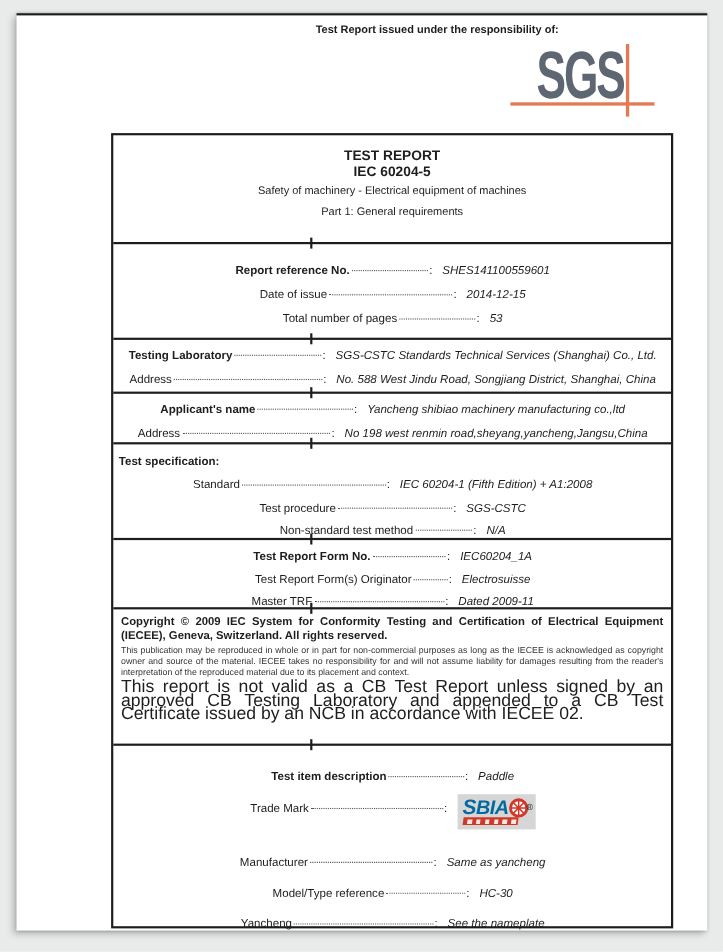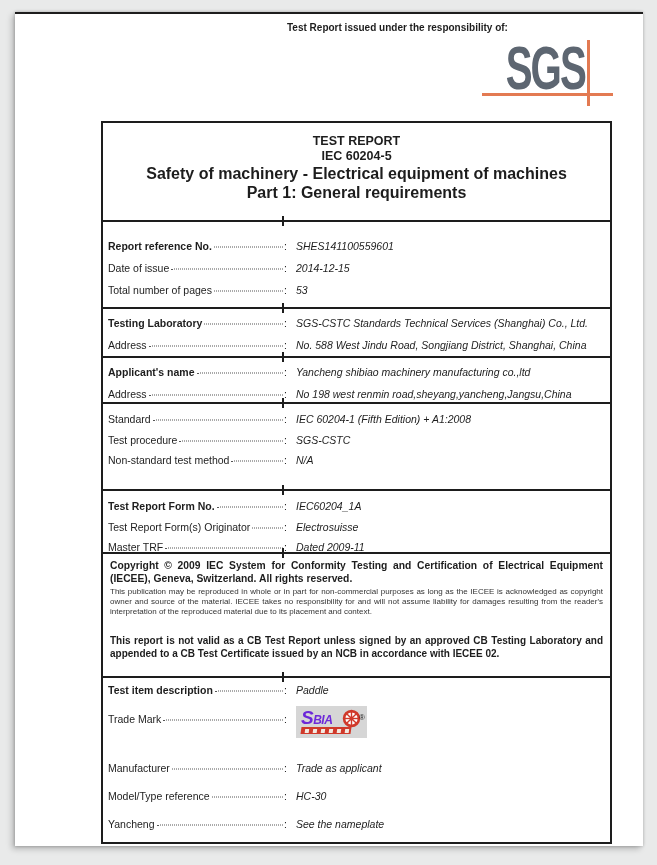--- a/index.html
+++ b/index.html
@@ -6,74 +6,74 @@
   html,body { width:657px; height:865px; overflow:hidden; background:#e9eaea;
     font-family:"Liberation Sans","DejaVu Sans",sans-serif; color:#1d1d1d; }
 
   .page { position:absolute; left:15px; top:12px; width:628px; height:834px;
     background:#ffffff; border-top:2px solid #1d1d1d;
     box-shadow:-3px 3px 6px rgba(0,0,0,.22), 0 0 3px rgba(0,0,0,.25); }
 
   .header-note { position:absolute; left:272px; top:8px; font-size:10px; font-weight:bold; }
 
   
-  .sgs { position:absolute; right:0; top:0; width:230px; height:110px;text-align:center; }
+  .sgs { position:absolute; right:18px; top:0; width:230px; height:110px;text-align:center; }
   .sgs-text { position:absolute; right:58px; top:24px; font-size:61px; font-weight:bold;
     line-height:1; letter-spacing:-3px; color:#5d6671;
     transform:scaleX(0.66); transform-origin:right top; }
   .sgs-vline { position:absolute; right:53px; top:26px; width:3px; height:66px; background:#e37a52; }
   .sgs-hline { position:absolute; right:30px; top:79px; width:131px; height:3px; background:#e37a52; }
 
   
   .report-table { position:absolute; left:86px; top:107px; width:511px;
     border:2px solid #1d1d1d; background:#fff; }
   .sec { position:relative; border-top:2px solid #1d1d1d; }
   .sec-title { border-top:none; height:97px; text-align:center; padding-top:11px; }
   .tick::before { content:""; position:absolute; left:179px; top:-6px; width:2px; height:10px; background:#1d1d1d; }
 
   .t1,.t2 { font-size:12.5px; font-weight:bold; line-height:15px; }
-  .t3,.t4 { font-size:16px; font-weight:bold; line-height:19px; }
+  .t3,.t4 { font-size:10px; font-weight:normal; line-height:19px; }
 
   .sec-report-info   { height:87px;  padding-top:13px; }
   .sec-laboratory    { height:49px;  padding-top:3px; }
   .sec-applicant     { height:46px;  padding-top:3px; }
   .sec-test-spec     { height:87px;  padding-top:5px; }
   .sec-report-form   { height:63px;  padding-top:5px; }
   .sec-copyright     { height:124px; padding:5px 7px 0 7px; }
-  .sec-test-item     { height:166px; padding-top:0; }
+  .sec-test-item     { height:166px; padding-top:16px; }
 
   .row { display:flex; align-items:baseline; padding:0 4px 0 5px;
-    font-size:10.5px; line-height:22px; }
+    font-size:10.5px; line-height:22px;justify-content:center; }
   .sec-test-spec .row, .sec-report-form .row { line-height:20.5px; }
   .lhs { display:flex; align-items:baseline; width:179px; flex:none; }
   .lbl { white-space:nowrap; }
   .bold { font-weight:bold; }
   .leader { flex:1; min-width:8px; border-bottom:1.5px dotted #555;
     transform:translateY(-2.5px); margin:0 1px 0 2px; }
   .colon { flex:none; }
   .val { padding-left:9px; white-space:nowrap;font-style:italic; }
 
   .spec-heading { font-size:10.5px; font-weight:bold; line-height:22px; padding-left:5px; }
 
   
   .cp-bold  { font-size:10.3px; font-weight:bold; line-height:13px; text-align:justify; }
   .cp-small { font-size:8px; line-height:10px; text-align:justify; margin-top:2px; color:#333; }
   .cp-note  { font-size:10px; line-height:12.5px; margin-top:1px; }
-  .cp-warn  { font-size:10px; font-weight:bold; line-height:12.5px; text-align:justify; margin-top:18px; }
+  .cp-warn  { font-size:16px; font-weight:normal; line-height:12.5px; text-align:justify; margin-top:2px; }
 
   
   .sec-test-item .row { line-height:24px; margin-bottom:4px; }
   .row-trademark { align-items:flex-start; height:46px; margin-bottom:2px; }
   .row-trademark .lhs { padding-top:2px; line-height:22px; }
 
   
   .tm-logo { position:relative; width:71px; height:32px; background:#d6d6d6;
     margin-left:9px; overflow:hidden; }
-  .tm-text { display:block; position:absolute; left:5px; top:3px; font-size:12px;
-    font-weight:bold; font-style:italic; color:#6d28d9; letter-spacing:-0.5px; line-height:18px; }
+  .tm-text { display:block; position:absolute; left:5px; top:3px; font-size:18px;
+    font-weight:bold; font-style:italic; color:#0369a1; letter-spacing:-0.5px; line-height:18px; }
   .tm-text::first-letter { font-size:19px; }
   .tm-wheel { position:absolute; right:5px; top:2px; }
   .tm-reg { position:absolute; right:2px; top:0; font-size:8px; color:#222; font-style:normal; }
   .tm-banner { position:absolute; left:5px; bottom:4px; width:50px; height:7px;
     background-color:#d0392a; transform:skewX(-8deg);
     background-image:repeating-linear-gradient(90deg, transparent 0 2px, #f3e9e0 2px 6px, transparent 6px 8px);
     background-size:auto 4px; background-position:2px 1.5px; background-repeat:repeat-x; }
 </style>
 </head>
 <body>
@@ -156,20 +156,21 @@
         <div class="lhs">
             <span class="lbl">Address</span>
             <span class="leader"></span>
             <span class="colon">:</span>
           </div>
         <div class="val">No 198 west renmin road,sheyang,yancheng,Jangsu,China</div>
       </div>
     </div>
 
     <div class="sec tick sec-test-spec">
+      <div class="spec-heading">Test specification:</div>
       <div class="row">
         <div class="lhs">
             <span class="lbl">Standard</span>
             <span class="leader"></span>
             <span class="colon">:</span>
           </div>
         <div class="val">IEC 60204-1 (Fifth Edition) + A1:2008</div>
       </div>
       <div class="row">
         <div class="lhs">
@@ -252,21 +253,21 @@
           <span class="tm-reg">®</span>
           <div class="tm-banner"></div>
         </div>
       </div>
       <div class="row">
         <div class="lhs">
             <span class="lbl">Manufacturer</span>
             <span class="leader"></span>
             <span class="colon">:</span>
           </div>
-        <div class="val">Trade as applicant</div>
+        <div class="val">Same as yancheng</div>
       </div>
       <div class="row">
         <div class="lhs">
             <span class="lbl">Model/Type reference</span>
             <span class="leader"></span>
             <span class="colon">:</span>
           </div>
         <div class="val">HC-30</div>
       </div>
       <div class="row">

